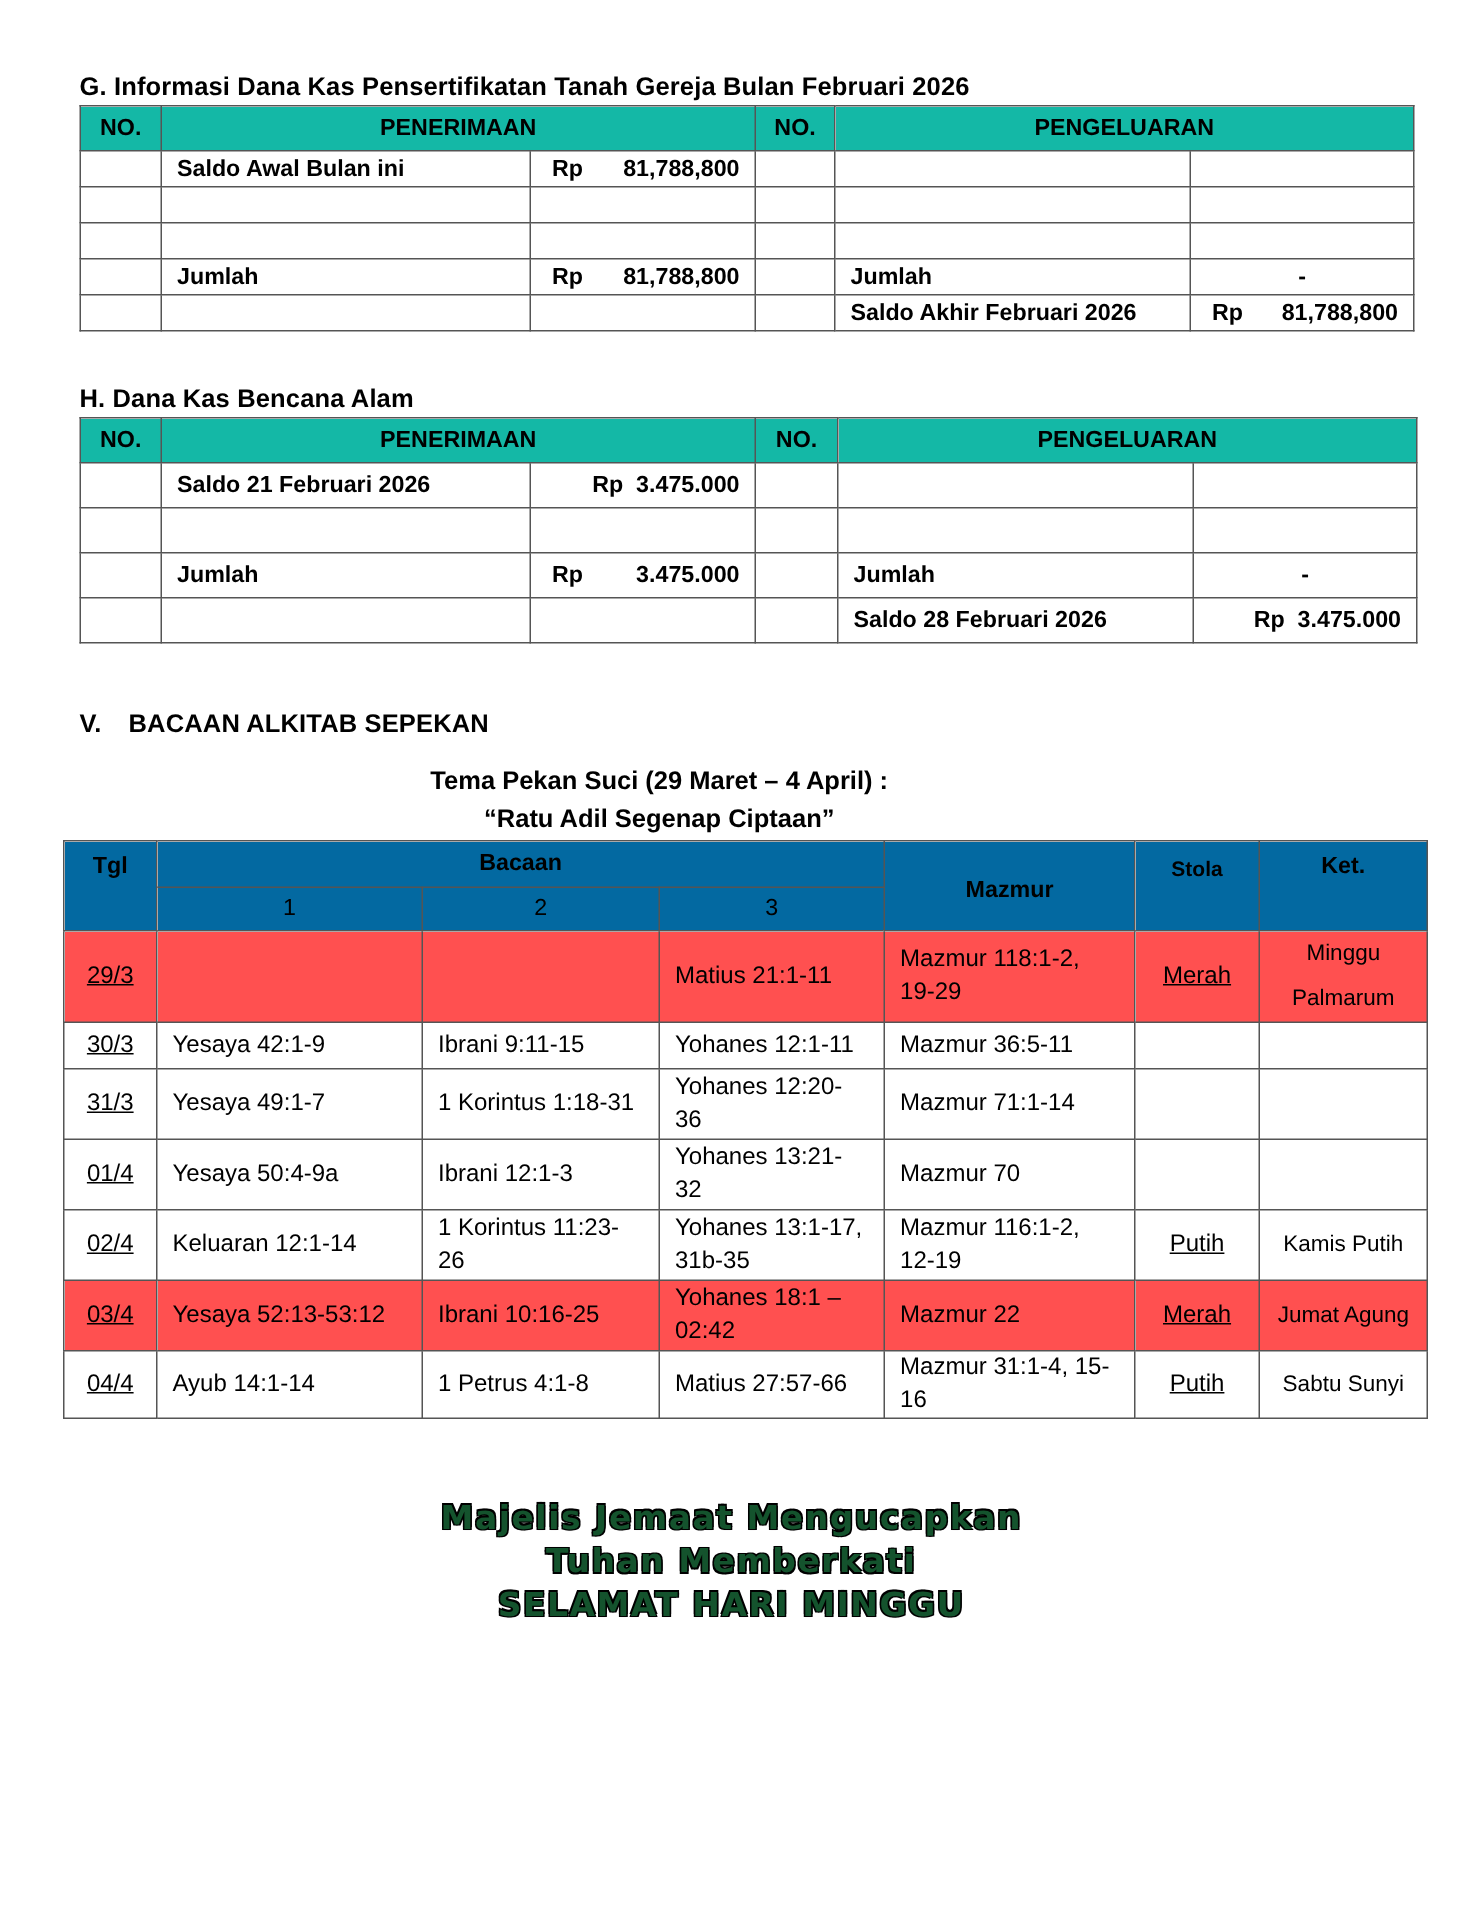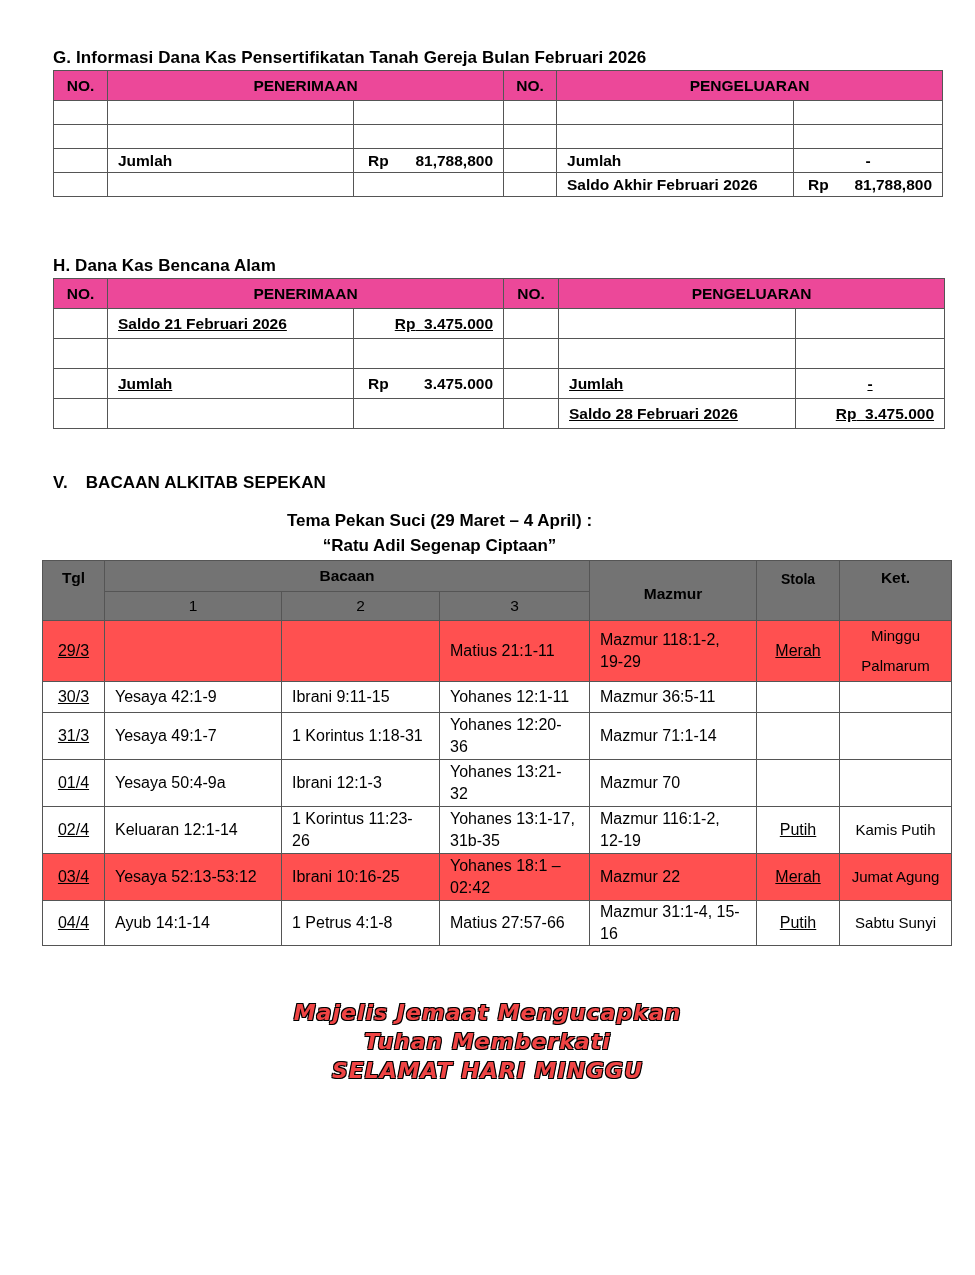--- a/index.html
+++ b/index.html
@@ -1,56 +1,70 @@
 <!DOCTYPE html>
 <html><head>
 <meta charset="utf-8">
 <style>
   html, body { margin:0; padding:0; background:#ffffff; }
   body { width:975px; height:1275px; position:relative; font-family:"Liberation Sans", sans-serif; color:#000; overflow:hidden; }
   .abs { position:absolute; }
   .section-title { font-weight:bold; font-size:17px; letter-spacing:0.1px; }
   table { border-collapse:collapse; position:absolute; table-layout:fixed; }
   td, th { border:1.5px solid #555; padding:0 10px; font-size:15.5px; overflow:hidden; white-space:nowrap; }
-  .fin th { background:#ec4899; font-weight:bold; text-align:center; height:29px; }
+  .fin th { background:#14b8a6; font-weight:bold; text-align:center; height:29px; }
   .fin td { height:23px; font-weight:bold; }
   .fin td.money { padding:0 10px 0 14px; }
   .money .rp { float:left; }
   .money .amt { float:right; }
   .center { text-align:center; }
-  .h-fin td { height:29px;text-decoration:underline; }
-  .bible th { background:#737373; font-weight:normal; text-align:center; font-size:15.5px; padding:0 4px; }
+  .h-fin td { height:29px; }
+  .bible th { background:#0369a1; font-weight:normal; text-align:center; font-size:15.5px; padding:0 4px; }
   .bible th.bold { font-weight:bold; }
   .bible td { font-size:16px; white-space:normal; line-height:22px; padding:0 10px; vertical-align:middle; }
   .bible tr.red td { background:#ff5050; }
   .bible td.c { text-align:center;text-decoration:underline; }
   .bible td.ket { font-size:15px; line-height:30px; text-align:center; }
   .theme { font-weight:bold; font-size:17px; text-align:center; left:0; width:879px; }
-  .closing { left:0; width:975px; text-align:center; font-family:"DejaVu Sans", sans-serif; font-weight:bold; font-size:22px; color:#ef4444; line-height:29px; letter-spacing:1px;
-    text-shadow: 0 0 1px #000, 1px 1px 0 #000, -1px -1px 0 #000, 1px -1px 0 #000, -1px 1px 0 #000; font-style: italic; }
+  .closing { left:0; width:975px; text-align:center; font-family:"DejaVu Sans", sans-serif; font-weight:bold; font-size:22px; color:#14532d; line-height:29px; letter-spacing:1px;
+    text-shadow: 0 0 1px #000, 1px 1px 0 #000, -1px -1px 0 #000, 1px -1px 0 #000, -1px 1px 0 #000; }
 </style>
 </head>
 <body>
 
 <div class="abs section-title" style="left:53px; top:48px;">G. Informasi Dana Kas Pensertifikatan Tanah Gereja Bulan Februari 2026</div>
 <table class="fin" style="left:53px; top:70px; width:889px;">
   <colgroup>
       <col style="width:54px">
       <col style="width:246px">
       <col style="width:150px">
       <col style="width:53px">
       <col style="width:237px">
       <col style="width:149px">
     </colgroup>
   <tbody>
       <tr>
     <th>NO.</th>
     <th colspan="2">PENERIMAAN</th>
     <th>NO.</th>
     <th colspan="2">PENGELUARAN</th>
+  </tr>
+  <tr>
+    <td></td>
+    <td>Saldo Awal Bulan ini</td>
+    <td class="money">
+          <span class="rp">Rp</span>
+          <span class="amt">81,788,800</span>
+        </td>
+    <td></td>
+    <td></td>
+    <td class="money">
+          <span class="rp"></span>
+          <span class="amt"></span>
+        </td>
   </tr>
   <tr>
     <td></td>
     <td></td>
     <td class="money">
           <span class="rp"></span>
           <span class="amt"></span>
         </td>
     <td></td>
     <td></td>

